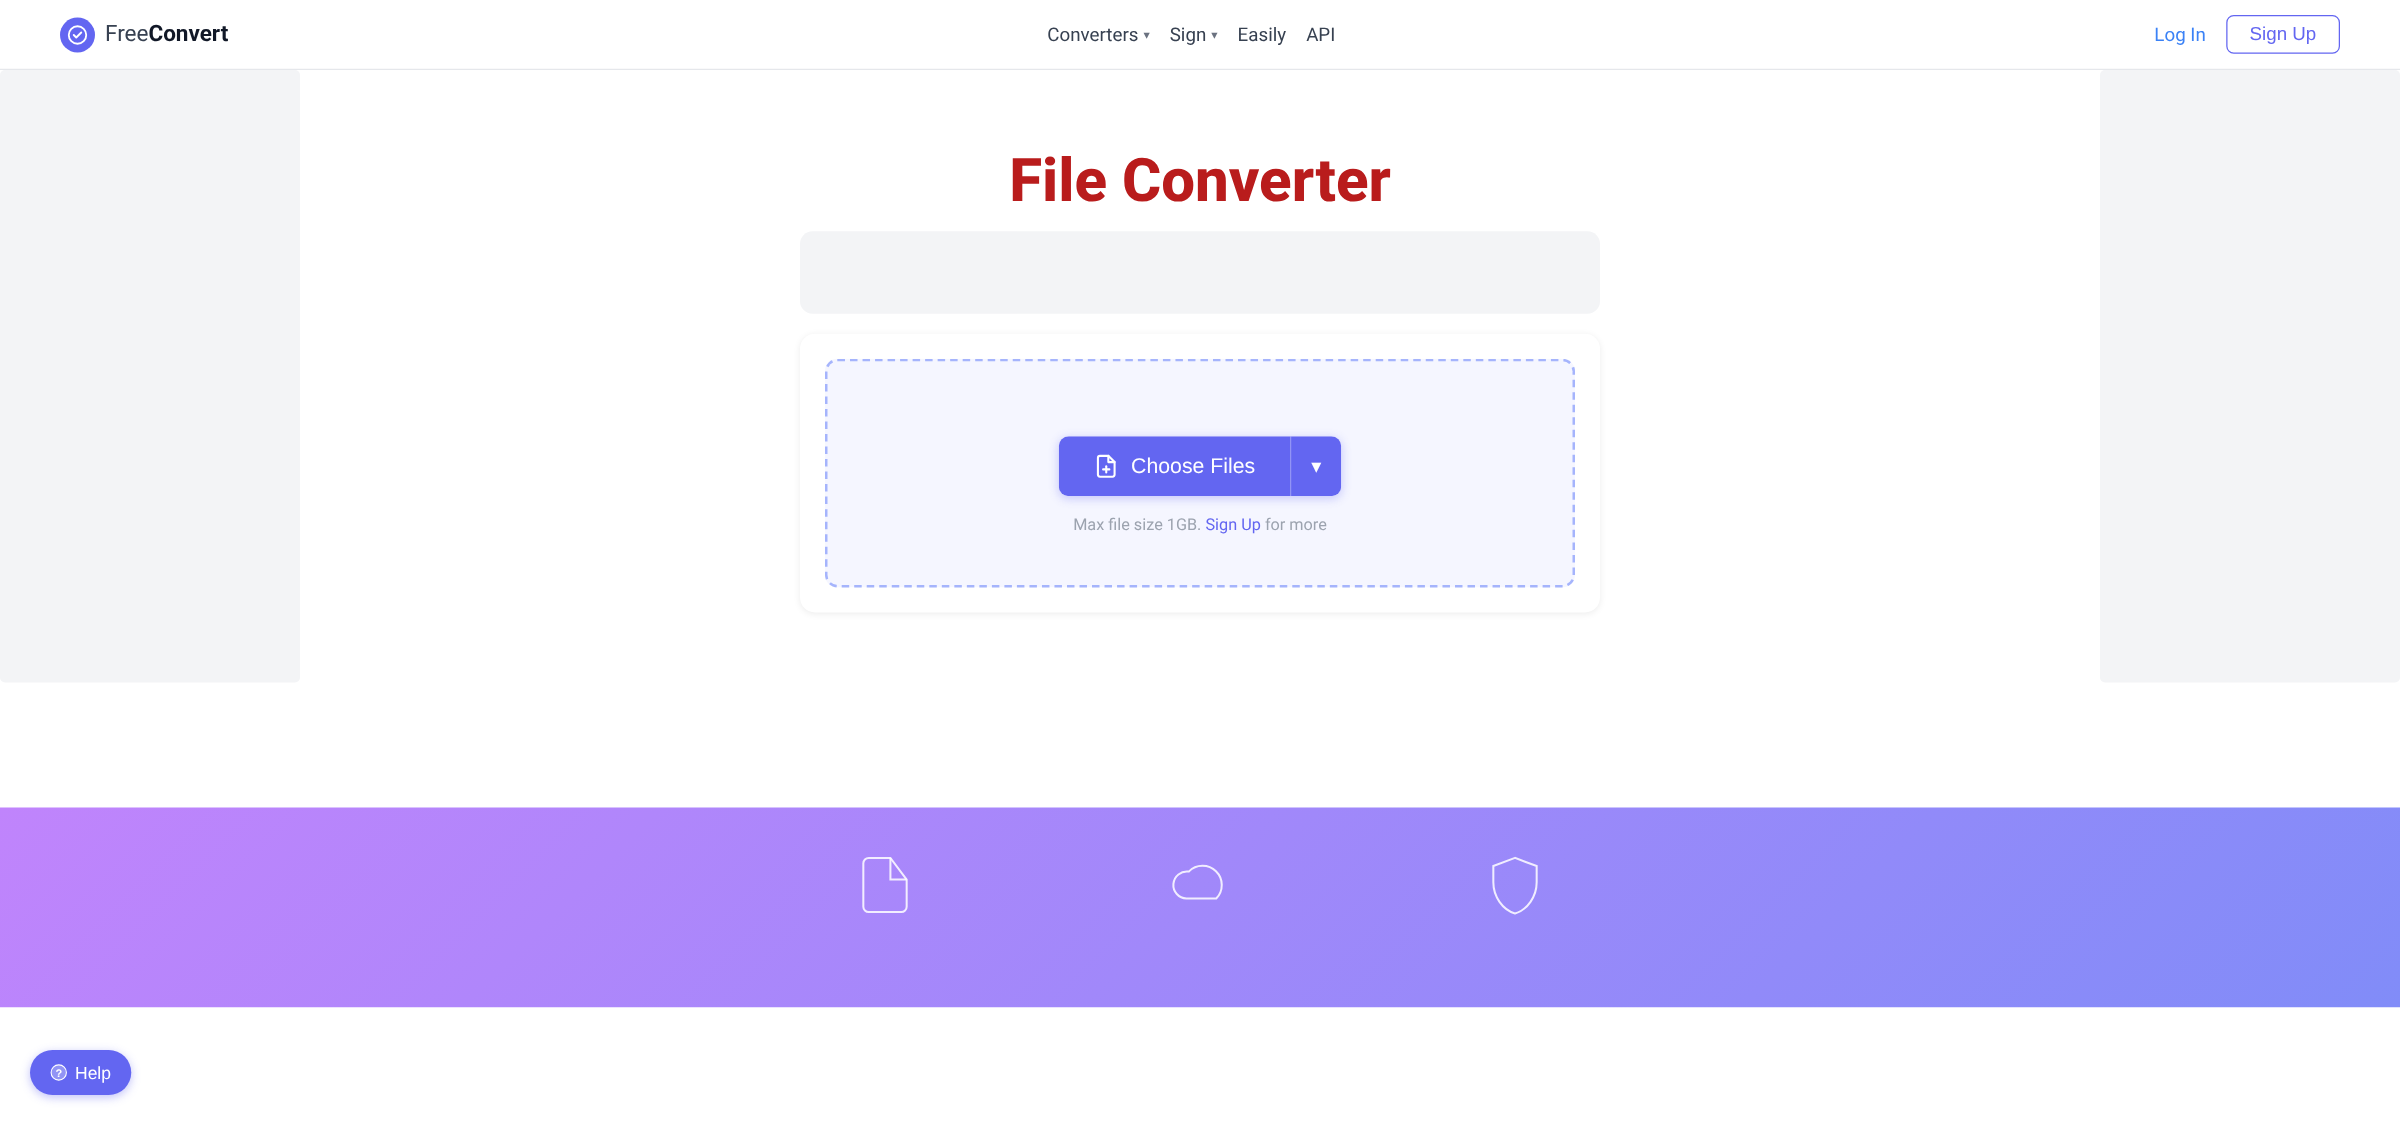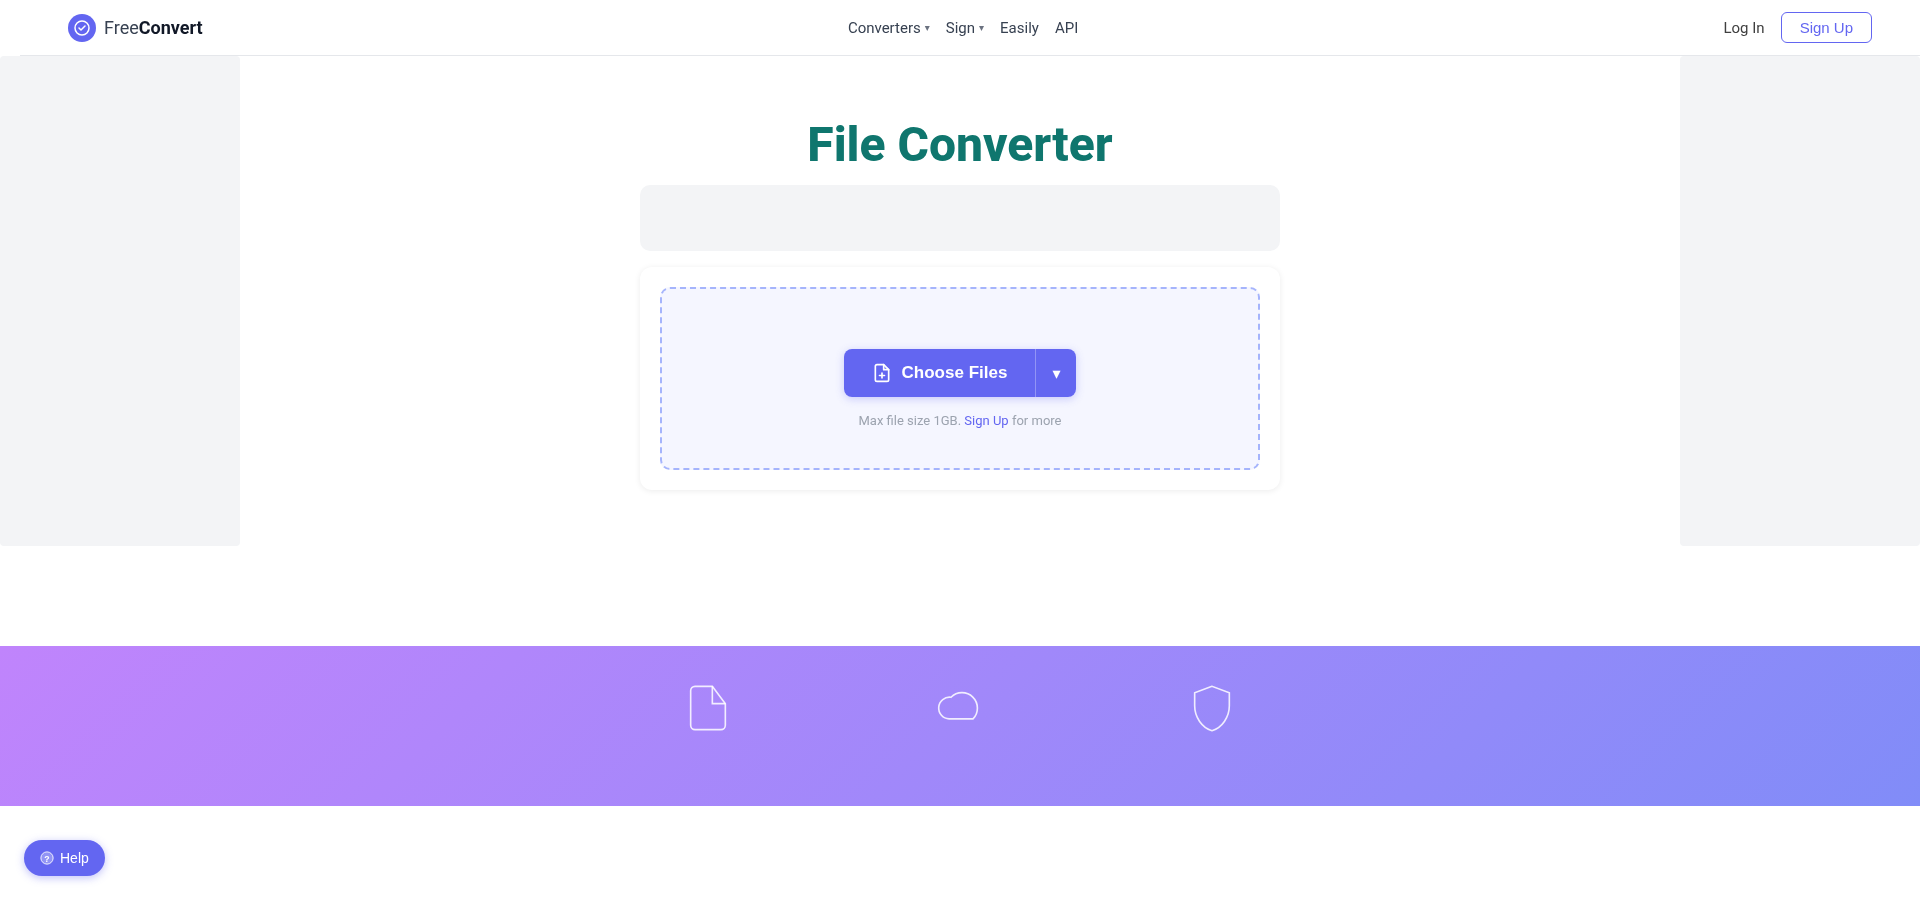--- a/index.html
+++ b/index.html
@@ -2,59 +2,59 @@
 <html><head>
   <meta charset="utf-8">
   <style>
     * { margin: 0; padding: 0; box-sizing: border-box; }
     body { font-family: -apple-system, BlinkMacSystemFont, 'Segoe UI', Roboto, sans-serif; background: #fff; overflow-x: hidden; }
 
     
     nav {
       display: flex; align-items: center; justify-content: space-between;
       padding: 0 48px; height: 56px; border-bottom: 1px solid #e5e7eb;
-      position: sticky; top: 0; background: #fff; z-index: 100; margin-left: 20px;
+      position: sticky; top: 0; background: #fff; z-index: 100;
     }
     .nav-logo { display: flex; align-items: center; gap: 8px; text-decoration: none; }
     .nav-logo-icon {
       width: 28px; height: 28px; border-radius: 50%;
       background: #6366f1; display: flex; align-items: center; justify-content: center;
       color: #fff; font-size: 14px; font-weight: bold;
     }
     .nav-logo-text { font-size: 18px; }
     .nav-logo-text span:first-child { color: #374151; font-weight: 400; }
     .nav-logo-text span:last-child { color: #111827; font-weight: 700; }
     .nav-links { display: flex; align-items: center; gap: 16px; }
     .nav-link {
       color: #374151; font-size: 15px; text-decoration: none; cursor: pointer;
       display: flex; align-items: center; gap: 4px;
     }
     .chevron-small { font-size: 10px; color: #6b7280; }
     .nav-actions { display: flex; align-items: center; gap: 16px; }
-    .btn-login { color: #404040; font-size: 15px; cursor: pointer; text-decoration: none; }
+    .btn-login { color: #3b82f6; font-size: 15px; cursor: pointer; text-decoration: none; }
     .btn-signup {
       border: 1.5px solid #6366f1; color: #6366f1; background: #fff;
       padding: 6px 18px; border-radius: 6px; font-size: 15px; cursor: pointer;
     }
 
     
     .page-content {
       display: flex; flex-direction: column; align-items: center;
       padding: 60px 20px 60px; min-height: 590px; position: relative;
     }
     .side-ad {
       position: absolute; top: 0; width: 240px; height: 490px;
       background: #f3f4f6; border-radius: 4px;
     }
     .side-ad-left { left: 0; }
     .side-ad-right { right: 0; }
 
     .main-center { width: 100%; max-width: 640px; display: flex; flex-direction: column; align-items: center; }
 
-    .page-title { font-size: 48px; font-weight: 800; color: #0f766e; text-align: right; margin-bottom: 12px; }
+    .page-title { font-size: 48px; font-weight: 800; color: #b91c1c; text-align: right; margin-bottom: 12px; }
     .page-subtitle { font-size: 16px; color: #6b7280; text-align: center; margin-bottom: 28px; }
 
     
     .format-bar {
       width: 100%; background: #f3f4f6; border-radius: 10px;
       height: 66px; margin-bottom: 16px;
     }
 
     
     .upload-card {
@@ -62,21 +62,21 @@
       padding: 20px; box-shadow: 0 1px 6px rgba(0,0,0,0.08);
     }
     .dropzone {
       border: 2px dashed #a5b4fc; border-radius: 10px;
       padding: 60px 20px 40px; display: flex; flex-direction: column;
       align-items: center; gap: 16px; background: #f5f6ff;
     }
     .choose-files-btn-wrap { display: flex; border-radius: 8px; overflow: hidden; box-shadow: 0 2px 8px rgba(99,102,241,0.3); }
     .choose-files-btn {
       background: #6366f1; color: #fff; border: none;
-      padding: 14px 28px; font-size: 17px; font-weight: 700;
+      padding: 14px 28px; font-size: 17px; font-weight: 400;
       cursor: pointer; display: flex; align-items: center; gap: 10px;
     }
     .choose-files-dropdown {
       background: #6366f1; border: none; color: #fff; cursor: pointer;
       padding: 0 16px; font-size: 16px; border-left: 1px solid rgba(255,255,255,0.3);
       display: flex; align-items: center; justify-content: center;
     }
     .file-icon-svg { width: 20px; height: 20px; }
     .max-size-text { font-size: 13px; color: #9ca3af; }
     .max-size-text a { color: #6366f1; text-decoration: none; }

